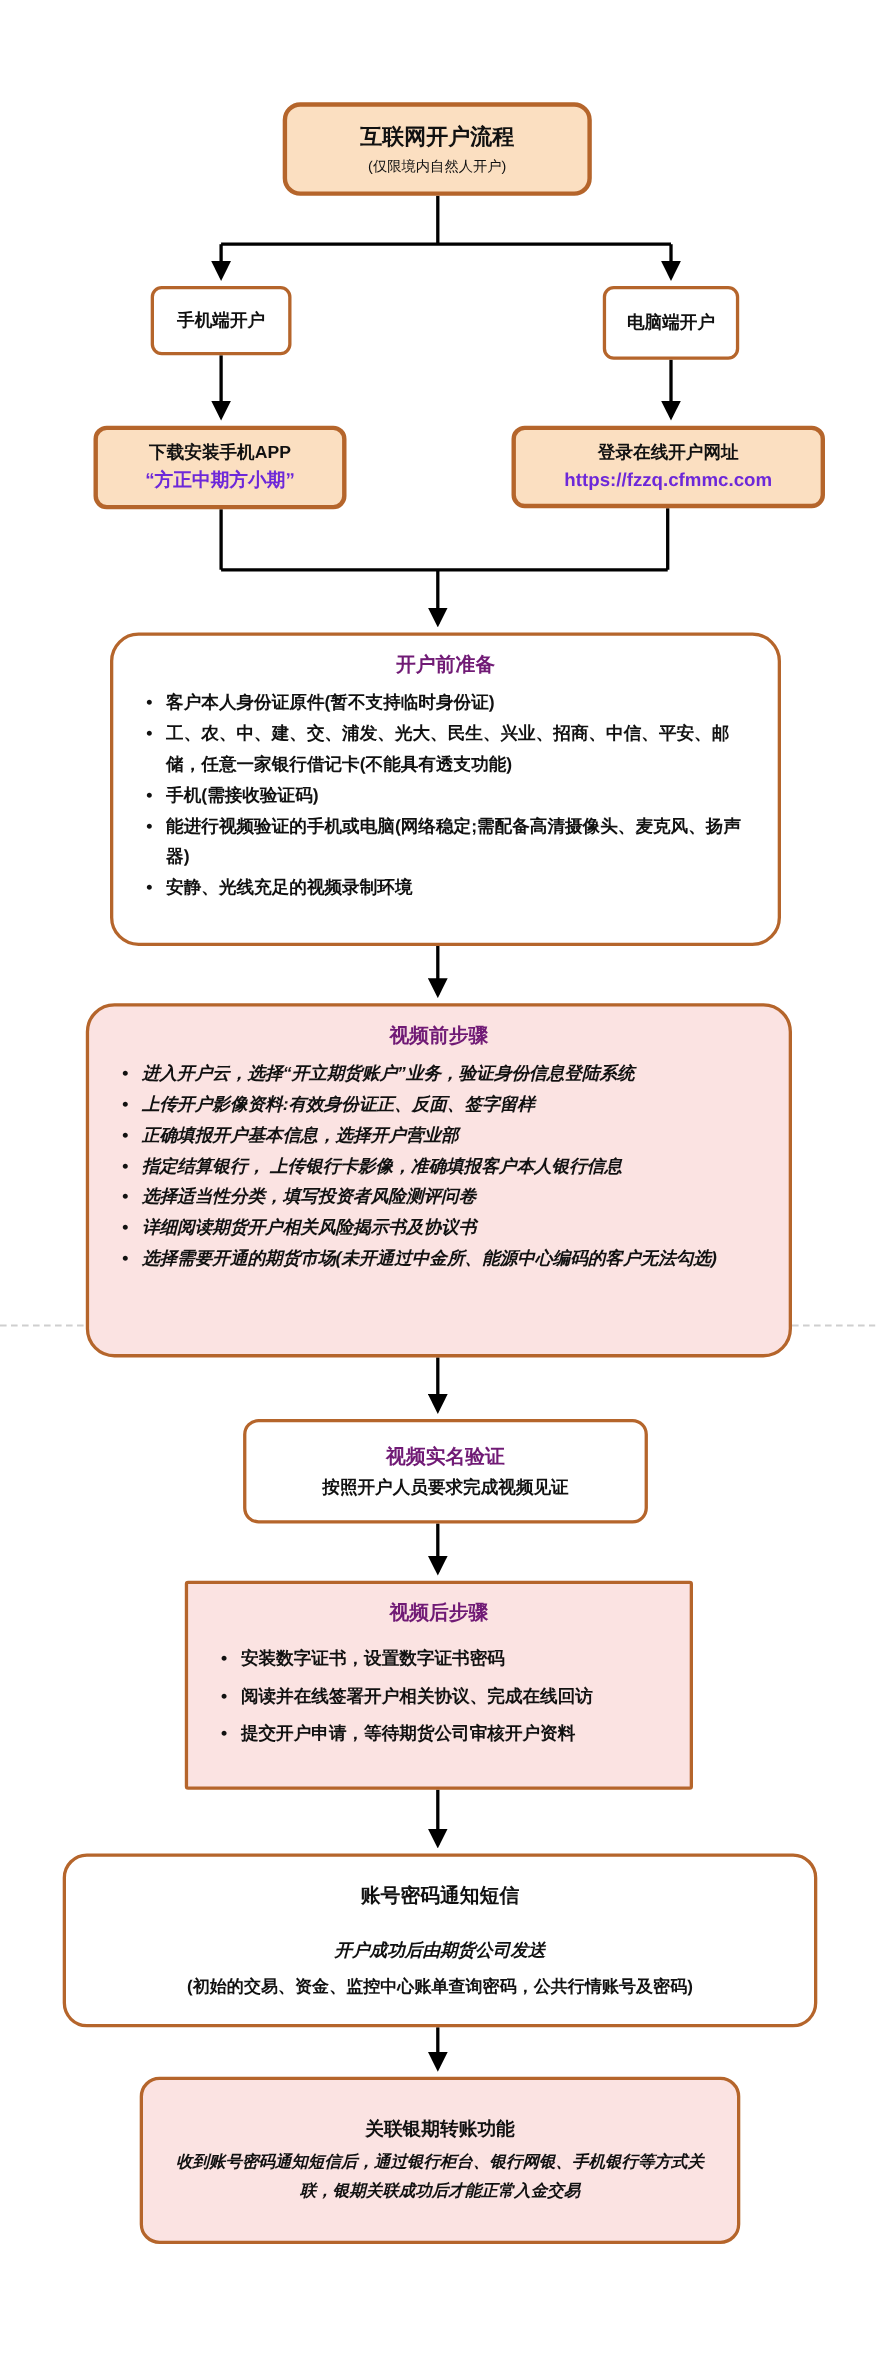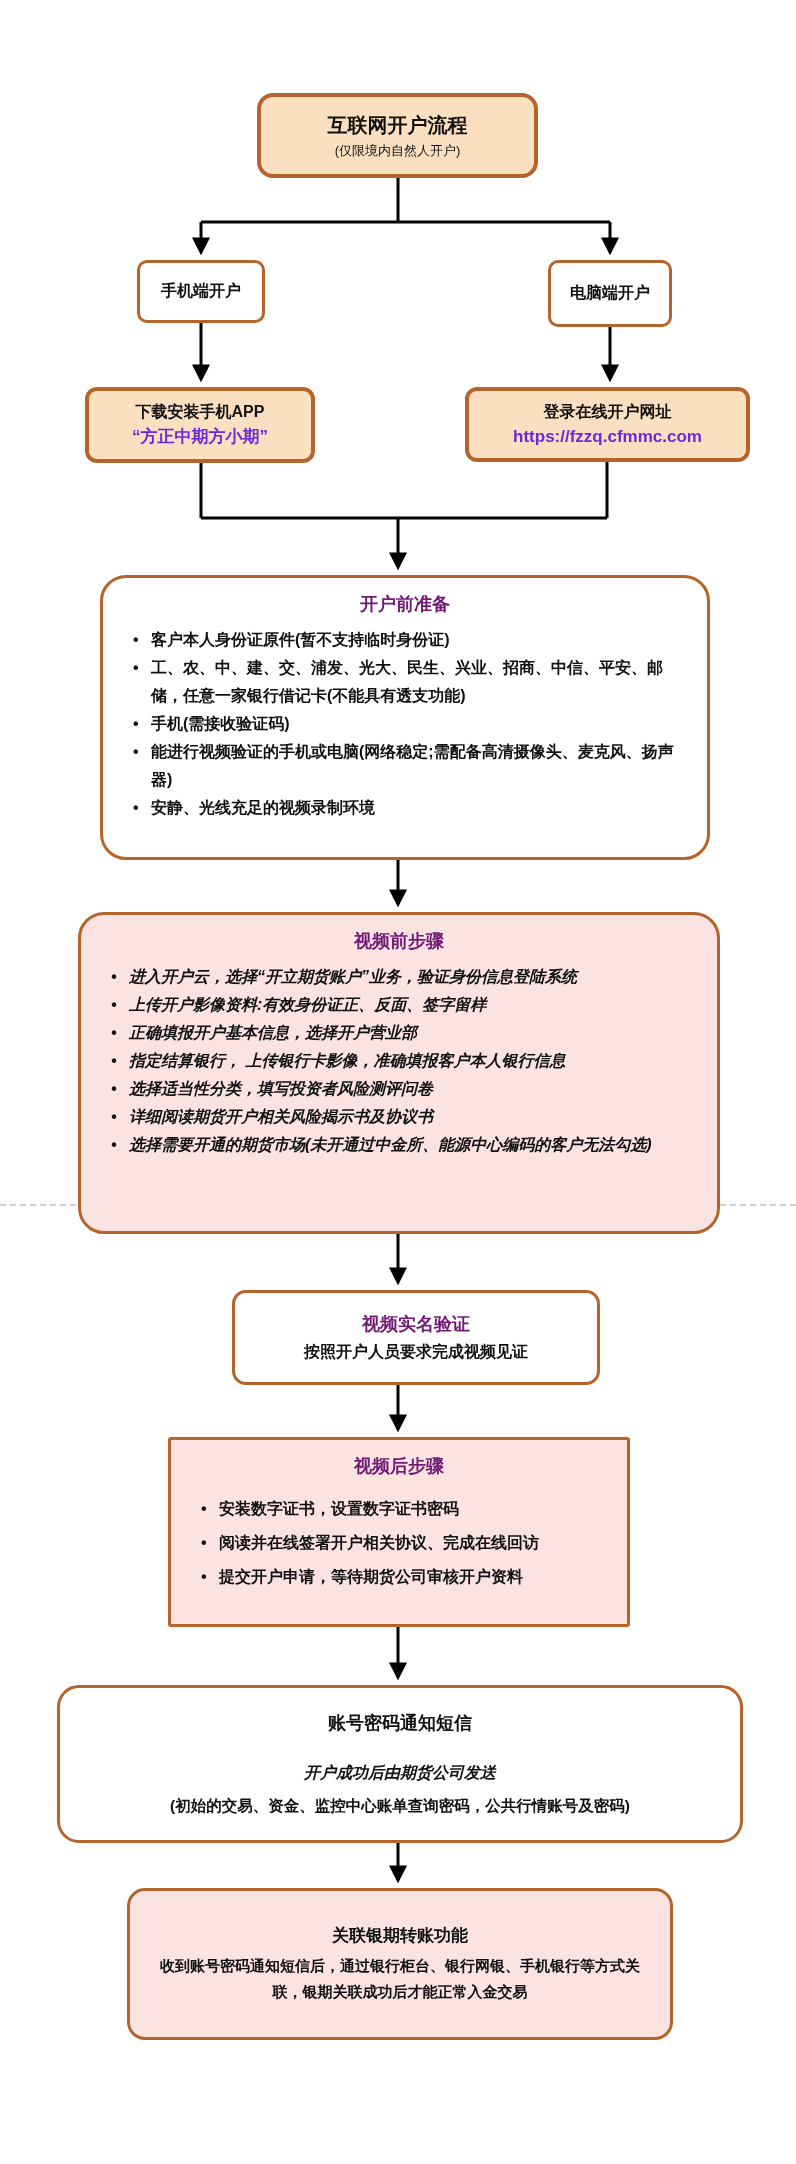--- a/index.html
+++ b/index.html
@@ -50,31 +50,31 @@
     font-size:16px;line-height:28px;font-weight:700;color:#111;
   }
   .listbox li::before{content:"\2022";position:absolute;left:6px;}
   .box-prep{left:100px;top:575px;width:610px;height:285px;}
   .box-prevideo{left:78px;top:912px;width:642px;height:322px;}
   .box-prevideo ul{padding-right:65px;font-style:italic;}
   .box-postvideo{left:168px;top:1437px;width:462px;height:190px;border-radius:3px;}
   .box-postvideo li{line-height:34px;}
   .box-postvideo ul{margin-top:14px;}
   
-  .box-verify{left:232px;top:1290px;width:368px;height:95px;border-radius:14px;}
+  .box-verify{left:221px;top:1290px;width:368px;height:95px;border-radius:14px;}
   .box-verify .sub{font-size:16px;margin-top:6px;}
   
   .box-sms{left:57px;top:1685px;width:686px;height:158px;border-radius:22px;}
   .box-sms .t{font-size:18px;}
   .box-sms .l2{font-size:16px;margin-top:28px;font-style:italic;}
   .box-sms .l3{font-size:15.5px;margin-top:12px;}
   
   .box-bank{left:127px;top:1888px;width:546px;height:152px;border-radius:18px;}
   .box-bank .t{font-size:17px;}
-  .box-bank .body{font-size:15px;line-height:26px;margin-top:6px;padding:0 18px;}
+  .box-bank .body{font-size:15px;line-height:26px;margin-top:6px;padding:0 18px;font-style:italic;}
 </style>
 </head>
 <body>
 
 <div class="canvas">
 
   <div class="divider"></div>
 
   <svg class="connectors" width="796" height="2164" viewBox="0 0 796 2164">
     <defs>

